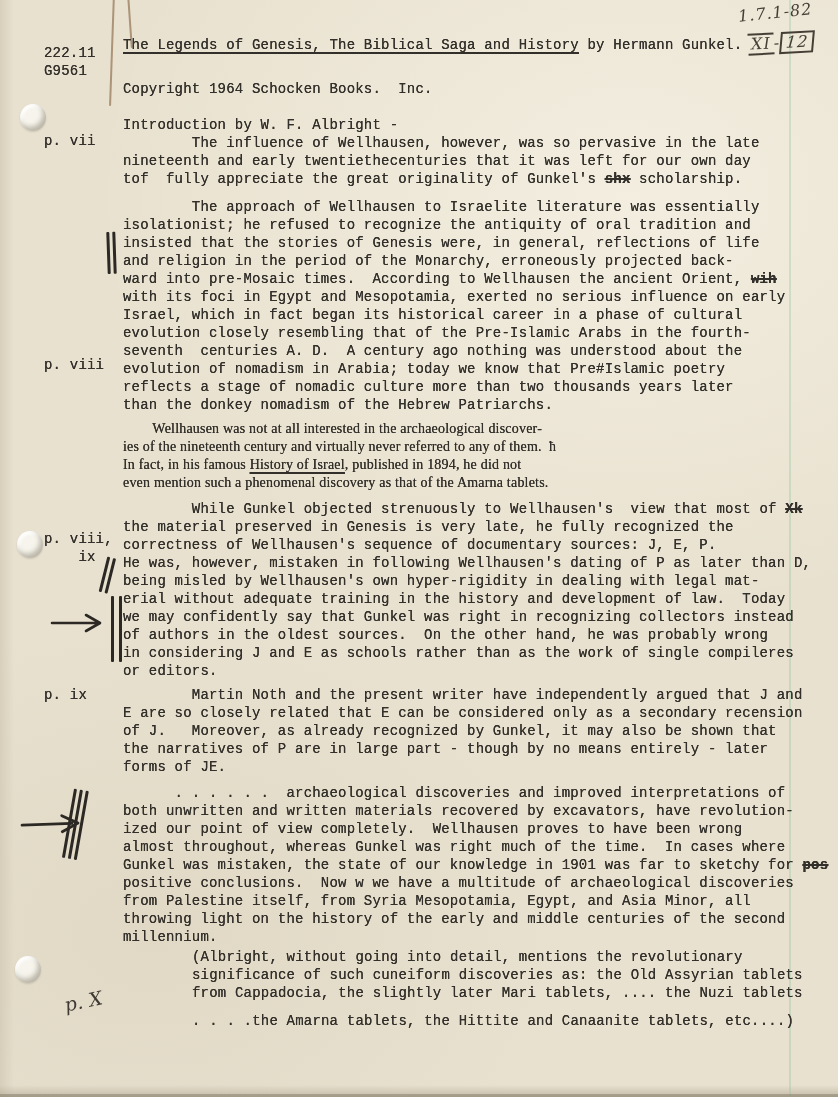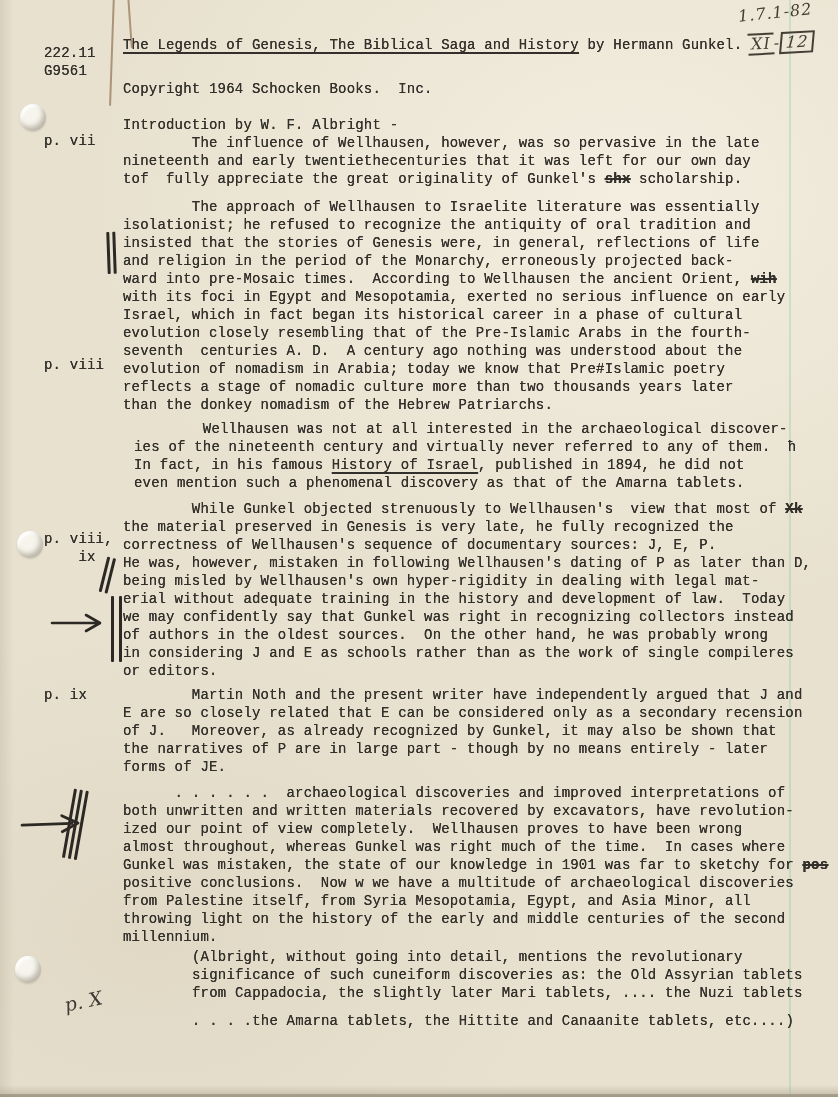--- a/index.html
+++ b/index.html
@@ -77,21 +77,21 @@
 insisted that the stories of Genesis were, in general, reflections of life
 and religion in the period of the Monarchy, erroneously projected back-
 ward into pre-Mosaic times.  According to Wellhausen the ancient Orient, </span><span class="strike">wih</span><span>
 with its foci in Egypt and Mesopotamia, exerted no serious influence on early
 Israel, which in fact began its historical career in a phase of cultural
 evolution closely resembling that of the Pre-Islamic Arabs in the fourth-
 seventh  centuries A. D.  A century ago nothing was understood about the
 evolution of nomadism in Arabia; today we know that Pre#Islamic poetry
 reflects a stage of nomadic culture more than two thousands years later
 than the donkey nomadism of the Hebrew Patriarchs.</span></div>
-  <div class="tblock" style="left:134px; top:420px;"><span>        Wellhausen was not at all interested in the archaeological discover-
+  <div class="tblock" style="left:123px; top:420px;font-family:Liberation Serif, serif;"><span>        Wellhausen was not at all interested in the archaeological discover-
 ies of the nineteenth century and virtually never referred to any of them.  ħ
 In fact, in his famous </span><span class="u">History of Israel</span><span>, published in 1894, he did not
 even mention such a phenomenal discovery as that of the Amarna tablets.</span></div>
   <div class="tblock" style="left:123px; top:500px;"><span>        While Gunkel objected strenuously to Wellhausen's  view that most of </span><span class="strike">Xk</span><span>
 the material preserved in Genesis is very late, he fully recognized the
 correctness of Wellhausen's sequence of documentary sources: J, E, P.
 He was, however, mistaken in following Wellhausen's dating of P as later than D,
 being misled by Wellhausen's own hyper-rigidity in dealing with legal mat-
 erial without adequate training in the history and development of law.  Today
 we may confidently say that Gunkel was right in recognizing collectors instead

